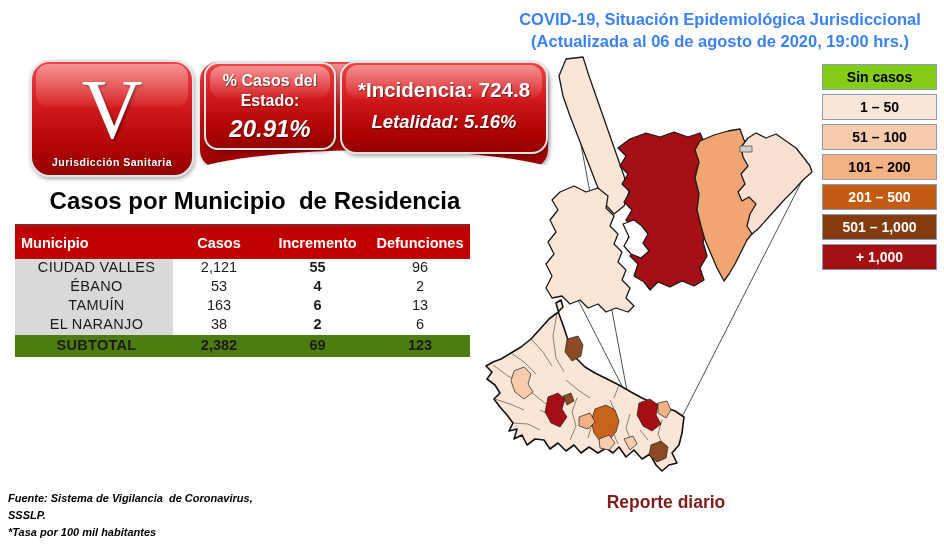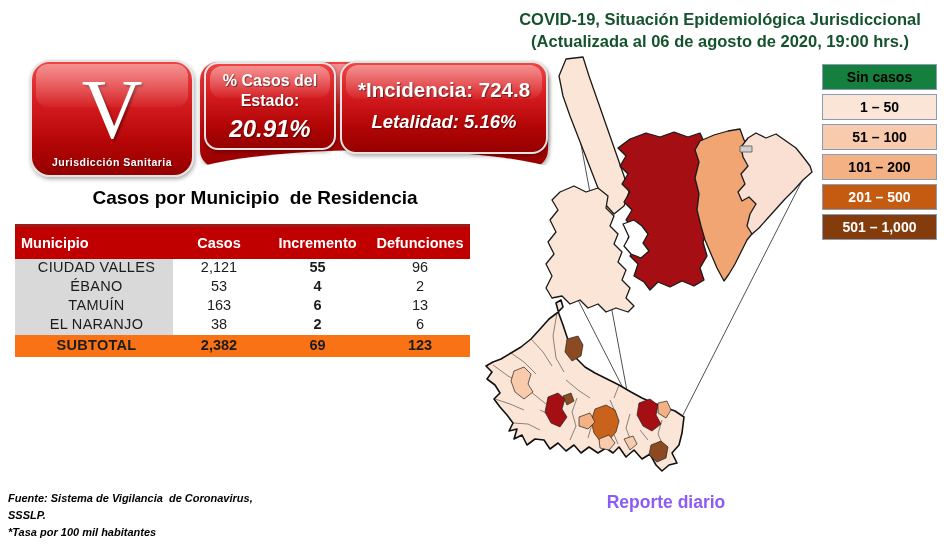--- a/index.html
+++ b/index.html
@@ -1,21 +1,21 @@
 <!DOCTYPE html>
 <html><head>
 <meta charset="utf-8">
 <style>
   * { margin:0; padding:0; box-sizing:border-box; }
   html,body { width:944px; height:549px; background:#ffffff; overflow:hidden;
               font-family:"Liberation Sans", sans-serif; position:relative; }
 
   
   .main-title { position:absolute; top:8px; right:6px; width:436px; text-align:center;
-                font-weight:bold; font-size:16.5px; line-height:1.34; color:#14532d; }
+                font-weight:bold; font-size:16.5px; line-height:1.34; color:#3b82f6; }
 
   
   .redbox { position:absolute; color:#fff;
             background:linear-gradient(180deg,#f04343 0%,#d41b1f 38%,#b30505 72%,#950000 100%);
             border:2px solid #e3e3e3; box-shadow:1px 2px 4px rgba(0,0,0,.35); }
   .redbox::after { content:""; position:absolute; left:4px; right:4px; top:2px; height:38%;
                    border-radius:12px; pointer-events:none;
                    background:linear-gradient(rgba(255,255,255,.42),rgba(255,255,255,.04)); }
   .badge { left:30px; top:60px; width:164px; height:117px; border-radius:20px; text-align:center; }
   .badge-letter { font-family:"Liberation Serif", serif; font-size:84px; line-height:96px;
@@ -31,48 +31,48 @@
   .inc-box { left:340px; top:61px; width:208px; height:93px; border-radius:16px;
              text-align:center; padding-top:15px; }
   .inc-box .inc { font-size:20.5px; font-weight:bold; text-shadow:1px 1px 1px rgba(0,0,0,.45); position:relative; z-index:2;}
   .inc-box .let { font-size:18.5px; font-weight:bold; font-style:italic; margin-top:9px;
                   text-shadow:1px 1px 1px rgba(0,0,0,.45); position:relative; z-index:2;}
   .swoosh { position:absolute; left:170px; top:150px; width:410px; height:70px;
             background:#ffffff; border-radius:50%; }
 
   
   .table-title { position:absolute; left:15px; top:187px; width:480px; text-align:center;
-                 font-size:19px; font-weight:bold; color:#000; white-space:pre; }
+                 font-size:24px; font-weight:bold; color:#000; white-space:pre; }
   table.cases { position:absolute; left:15px; top:224px; width:455px; border-collapse:collapse;
                 font-size:14.5px; color:#1c1c1c; }
   table.cases th { background:#C00000; color:#fff; font-size:14.5px; font-weight:bold;
                    height:33px; border-top:3px solid #9c1c1c; }
   table.cases th.c-mun { text-align:left; padding-left:6px; width:158px; }
   table.cases th.c-cas { width:92px; }
   table.cases th.c-inc { width:105px; }
   table.cases th.c-def { width:100px; }
   table.cases td { height:19px; text-align:center; line-height:1.1; }
   table.cases td.mun { text-align:center; padding-left:5px; background:#D9D9D9; letter-spacing:.3px; }
   table.cases td.inc { font-weight:bold; }
-  table.cases tr.subtotal td { background:#f97316; font-weight:bold; height:22px;margin-top:37px; }
+  table.cases tr.subtotal td { background:#4d7c0f; font-weight:bold; height:22px;margin-top:37px; }
 
   
   .legend { position:absolute; left:822px; top:64px; width:115px; display:flex;
             flex-direction:column; gap:4px; }
   .legend-item { height:26px; line-height:24px; text-align:center; font-size:14px;
                  font-weight:bold; border:1px solid #8A9BB4; }
 
   
   .mapsvg { position:absolute; left:470px; top:50px; }
 
   
   .source-note { position:absolute; left:8px; top:490px; width:330px; font-size:11px;
                  font-weight:bold; font-style:italic; color:#000; line-height:1.55; }
   .report-type { position:absolute; left:566px; top:492px; width:200px; text-align:center;
-                 font-size:17.5px; font-weight:bold; color:#8b5cf6; }
+                 font-size:17.5px; font-weight:bold; color:#7f1d1d; }
 </style>
 </head>
 <body>
 
 <div class="main-title">
   <div>COVID-19, Situación Epidemiológica Jurisdiccional</div>
   <div>(Actualizada al 06 de agosto de 2020, 19:00 hrs.)</div>
 </div>
 
 <div class="redbox red-strip"></div>
@@ -129,26 +129,27 @@
     <tr class="subtotal">
       <td class="mun">SUBTOTAL</td>
       <td>2,382</td>
       <td>69</td>
       <td>123</td>
     </tr>
   </tbody>
 </table>
 
 <div class="legend">
-  <div class="legend-item" style="background-color: #15803d; color: rgb(0, 0, 0);">Sin casos</div>
+  <div class="legend-item" style="background-color: #84cc16; color: rgb(0, 0, 0);">Sin casos</div>
   <div class="legend-item" style="background-color: rgb(251, 229, 214); color: rgb(0, 0, 0);">1 – 50</div>
   <div class="legend-item" style="background-color: rgb(248, 203, 173); color: rgb(0, 0, 0);">51 – 100</div>
   <div class="legend-item" style="background-color: rgb(244, 177, 131); color: rgb(0, 0, 0);">101 – 200</div>
   <div class="legend-item" style="background-color: rgb(197, 90, 17); color: rgb(255, 255, 255);">201 – 500</div>
   <div class="legend-item" style="background-color: rgb(132, 60, 12); color: rgb(255, 255, 255);">501 – 1,000</div>
+  <div class="legend-item" style="background-color: rgb(165, 14, 19); color: rgb(255, 255, 255);">+ 1,000</div>
 </div>
 
 <svg class="mapsvg" width="474" height="440" viewBox="470 50 474 440" xmlns="http://www.w3.org/2000/svg">
 
   <g stroke-width="0.9" fill="none">
     <line x1="566" y1="64" x2="627" y2="391" stroke="#3C3C3C"></line>
     <line x1="549" y1="243" x2="624" y2="390" stroke="#3C3C3C"></line>
     <line x1="807" y1="171" x2="683" y2="415" stroke="#3C3C3C"></line>
   </g>
 

